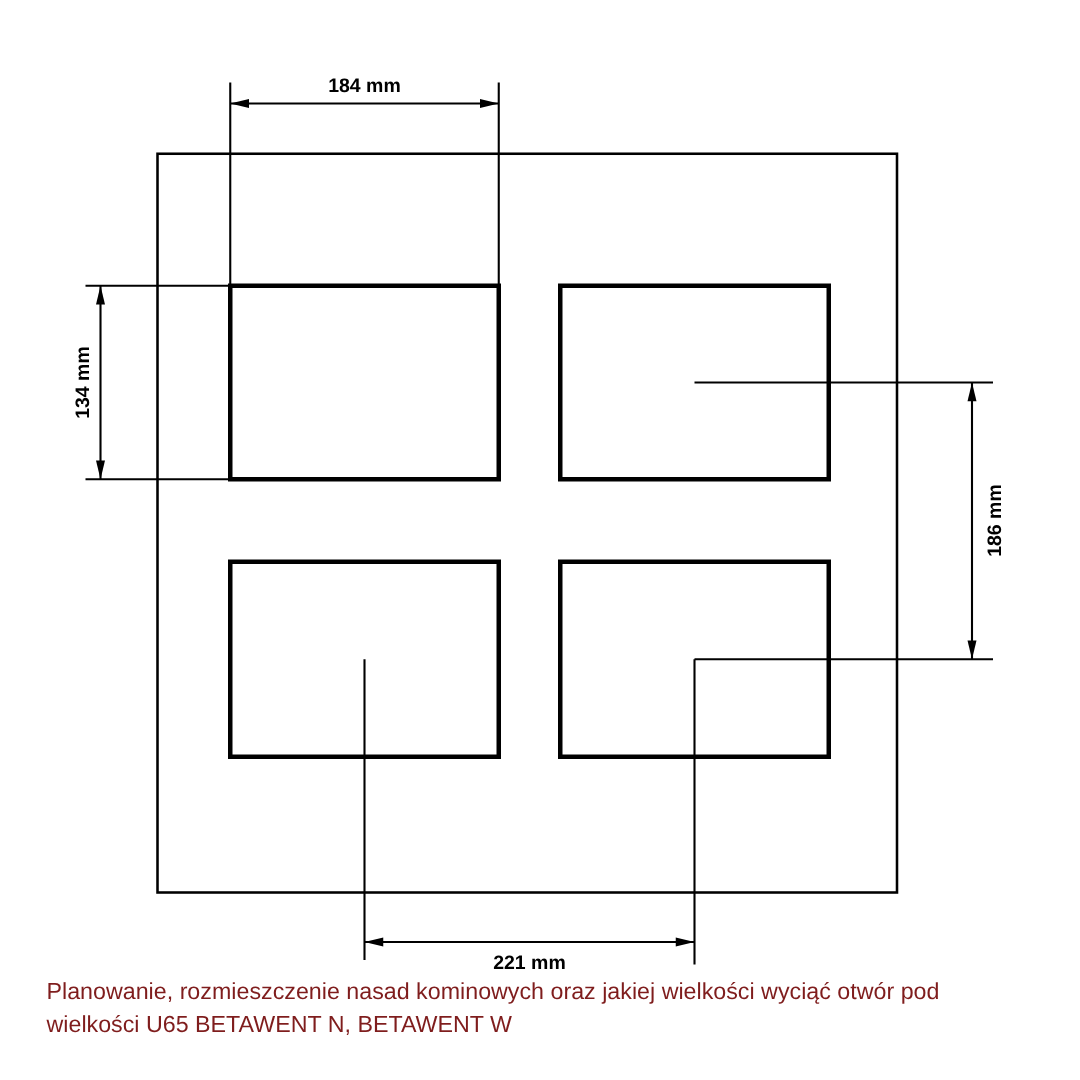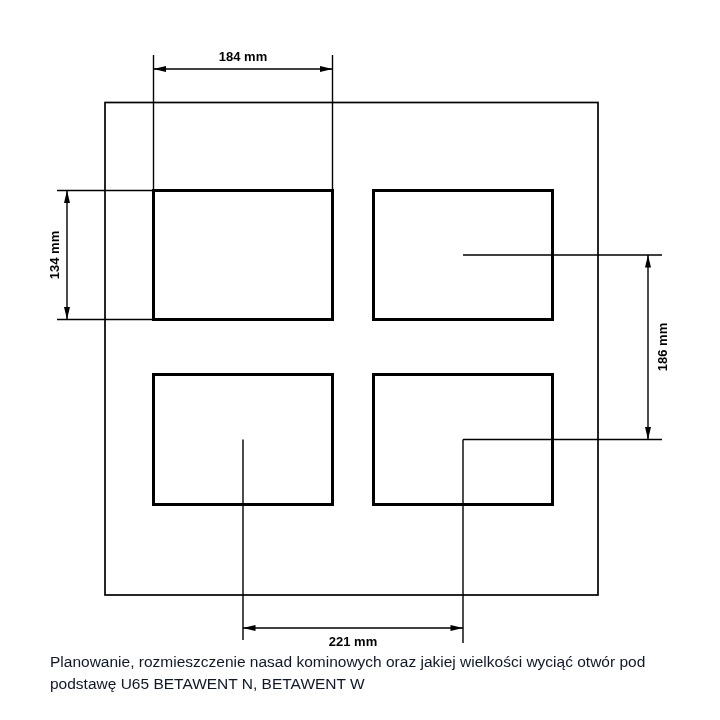--- a/index.html
+++ b/index.html
@@ -42,24 +42,24 @@
     stroke: none;
   }
   svg.drawing text {
     fill: currentColor;
     font-family: "Liberation Sans", sans-serif;
     font-size: 13px;
     font-weight: 700;
   }
   .caption {
     position: absolute;
-    left: 50px;
+    left: 31px;
     top: 639px;
     width: 660px;
-    color: #0f172a;
+    color: #7f1d1d;
     font-size: 15.5px;
     line-height: 22px;
   }
 </style>
 </head>
 <body>
 
 <div class="page">
 
   <svg class="drawing" width="720" height="636" viewBox="0 0 720 636">
@@ -105,16 +105,16 @@
       <path d="M463 427.5 V631" class="thin"></path>
       <path d="M243 616 H463" class="thin"></path>
       <polygon points="243,616 255.5,613 255.5,619" class="arrow"></polygon>
       <polygon points="463,616 450.5,613 450.5,619" class="arrow"></polygon>
       <text x="353" y="634" text-anchor="middle">221 mm</text>
     </g>
   </svg>
 
   <div class="caption">
     <div>Planowanie, rozmieszczenie nasad kominowych oraz jakiej wielkości wyciąć otwór pod</div>
-    <div>podstawę U65 BETAWENT N, BETAWENT W</div>
+    <div>wielkości U65 BETAWENT N, BETAWENT W</div>
   </div>
 
 </div>
 
 </body></html>

